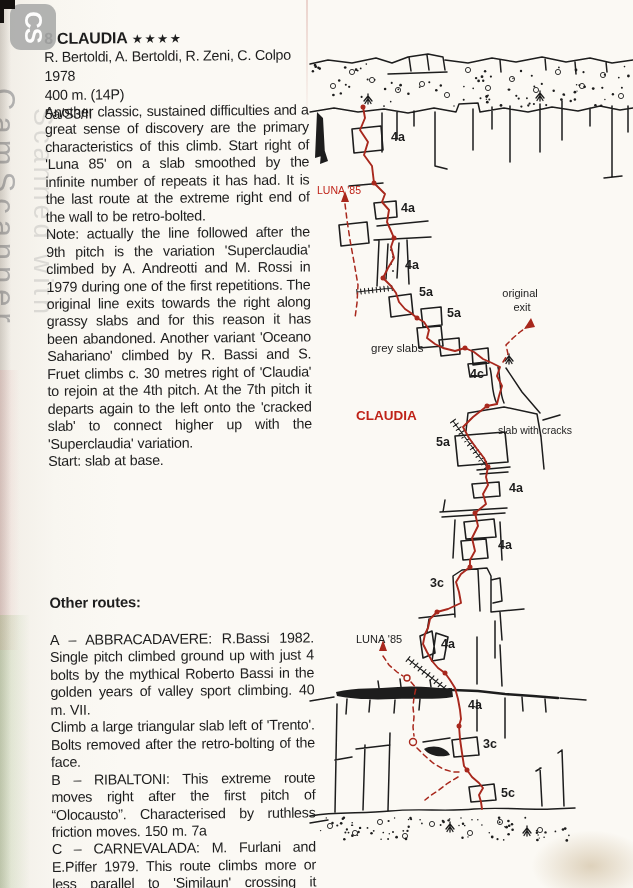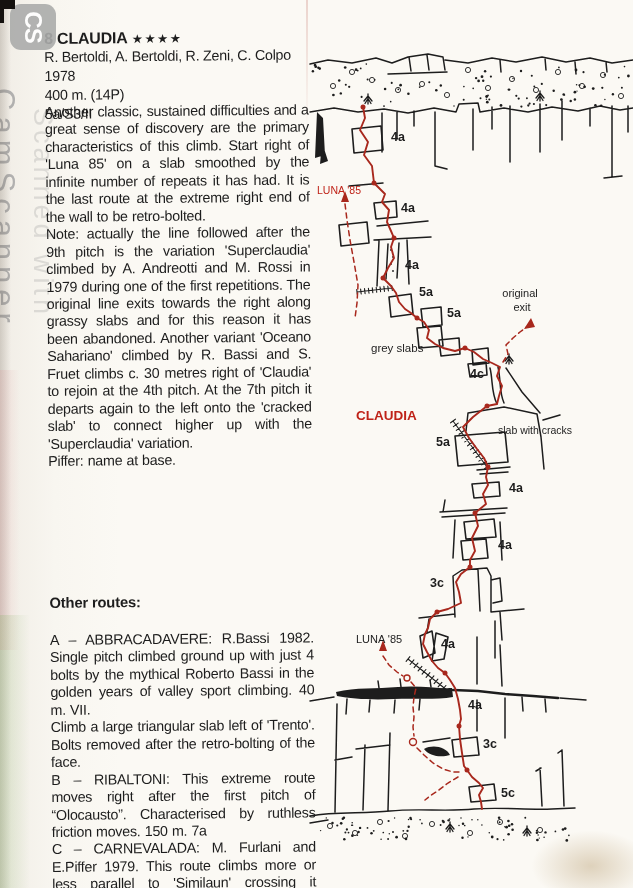--- a/index.html
+++ b/index.html
@@ -83,21 +83,21 @@
   <div class="abs" style="top:0">
     <div class="title-line"><span>8</span>&nbsp;<span>CLAUDIA</span><span class="stars">★★★★</span></div>
     <div class="meta">R. Bertoldi, A. Bertoldi, R. Zeni, C. Colpo 1978</div>
     <div class="meta">400 m. (14P)</div>
     <div class="meta">5a/S3/II</div>
   </div>
 
   <div class="abs" style="top:74px">
     <p class="para">Another classic, sustained difficulties and a great sense of discovery are the primary characteristics of this climb. Start right of 'Luna 85' on a slab smoothed by the infinite number of repeats it has had. It is the last route at the extreme right end of the wall to be retro-bolted.</p>
     <p class="para"><span class="b">Note:</span><span> actually the line followed after the 9th pitch is the variation 'Superclaudia' climbed by A. Andreotti and M. Rossi in 1979 during one of the first repetitions. The original line exits towards the right along grassy slabs and for this reason it has been abandoned. Another variant 'Oceano Sahariano' climbed by R. Bassi and S. Fruet climbs c. 30 metres right of 'Claudia' to rejoin at the 4th pitch. At the 7th pitch it departs again to the left onto the 'cracked slab' to connect higher up with the 'Superclaudia' variation.</span></p>
-    <p class="para"><span class="b">Piffer:</span><span> name at base.</span></p>
+    <p class="para"><span class="b">Start:</span><span> slab at base.</span></p>
   </div>
 
   <div class="abs heading" style="top:565px">Other routes:</div>
 
   <div class="abs" style="top:602px">
       <p class="para">A – ABBRACADAVERE: R.Bassi 1982. Single pitch climbed ground up with just 4 bolts by the mythical Roberto Bassi in the golden years of valley sport climbing. 40 m. VII.</p>
       <p class="para">Climb a large triangular slab left of 'Trento'. Bolts removed after the retro-bolting of the face.</p>
       <p class="para">B – RIBALTONI: This extreme route moves right after the first pitch of “Olocausto”. Characterised by ruthless friction moves. 150 m. 7a</p>
       <p class="para">C – CARNEVALADA: M. Furlani and E.Piffer 1979. This route climbs more or less parallel to 'Similaun' crossing it several times. 350 m. V+.</p>
     </div>

